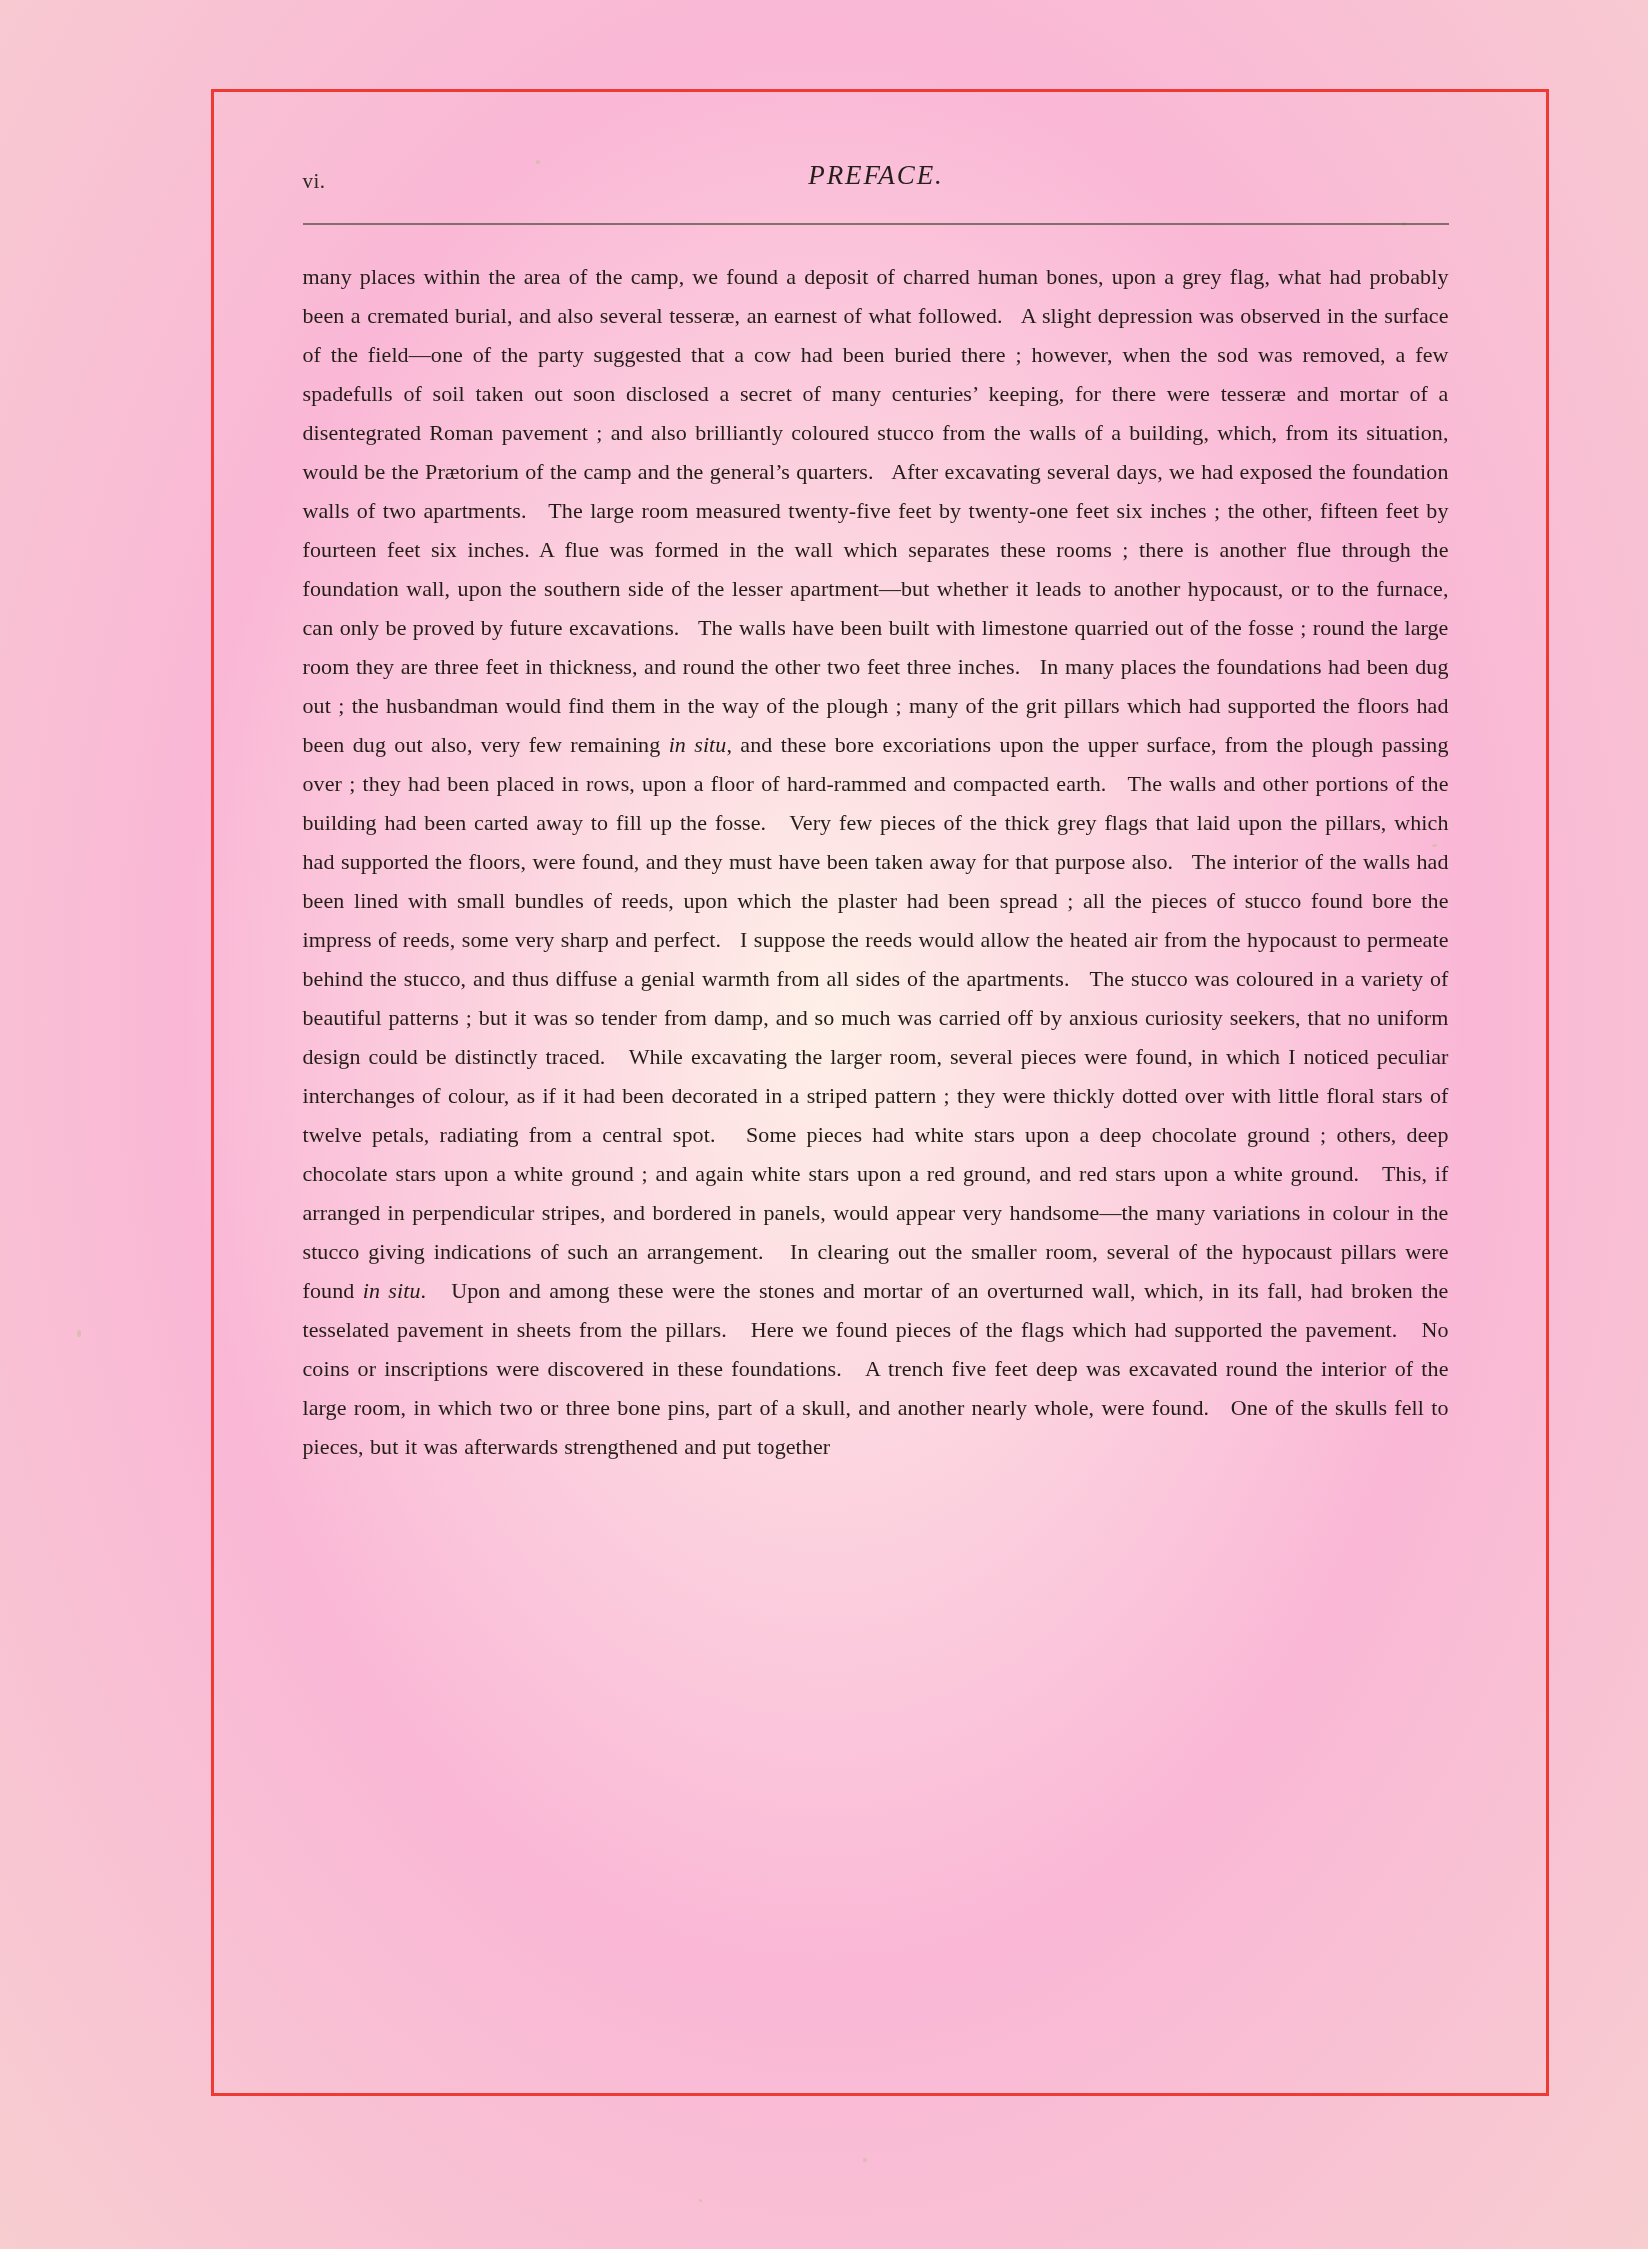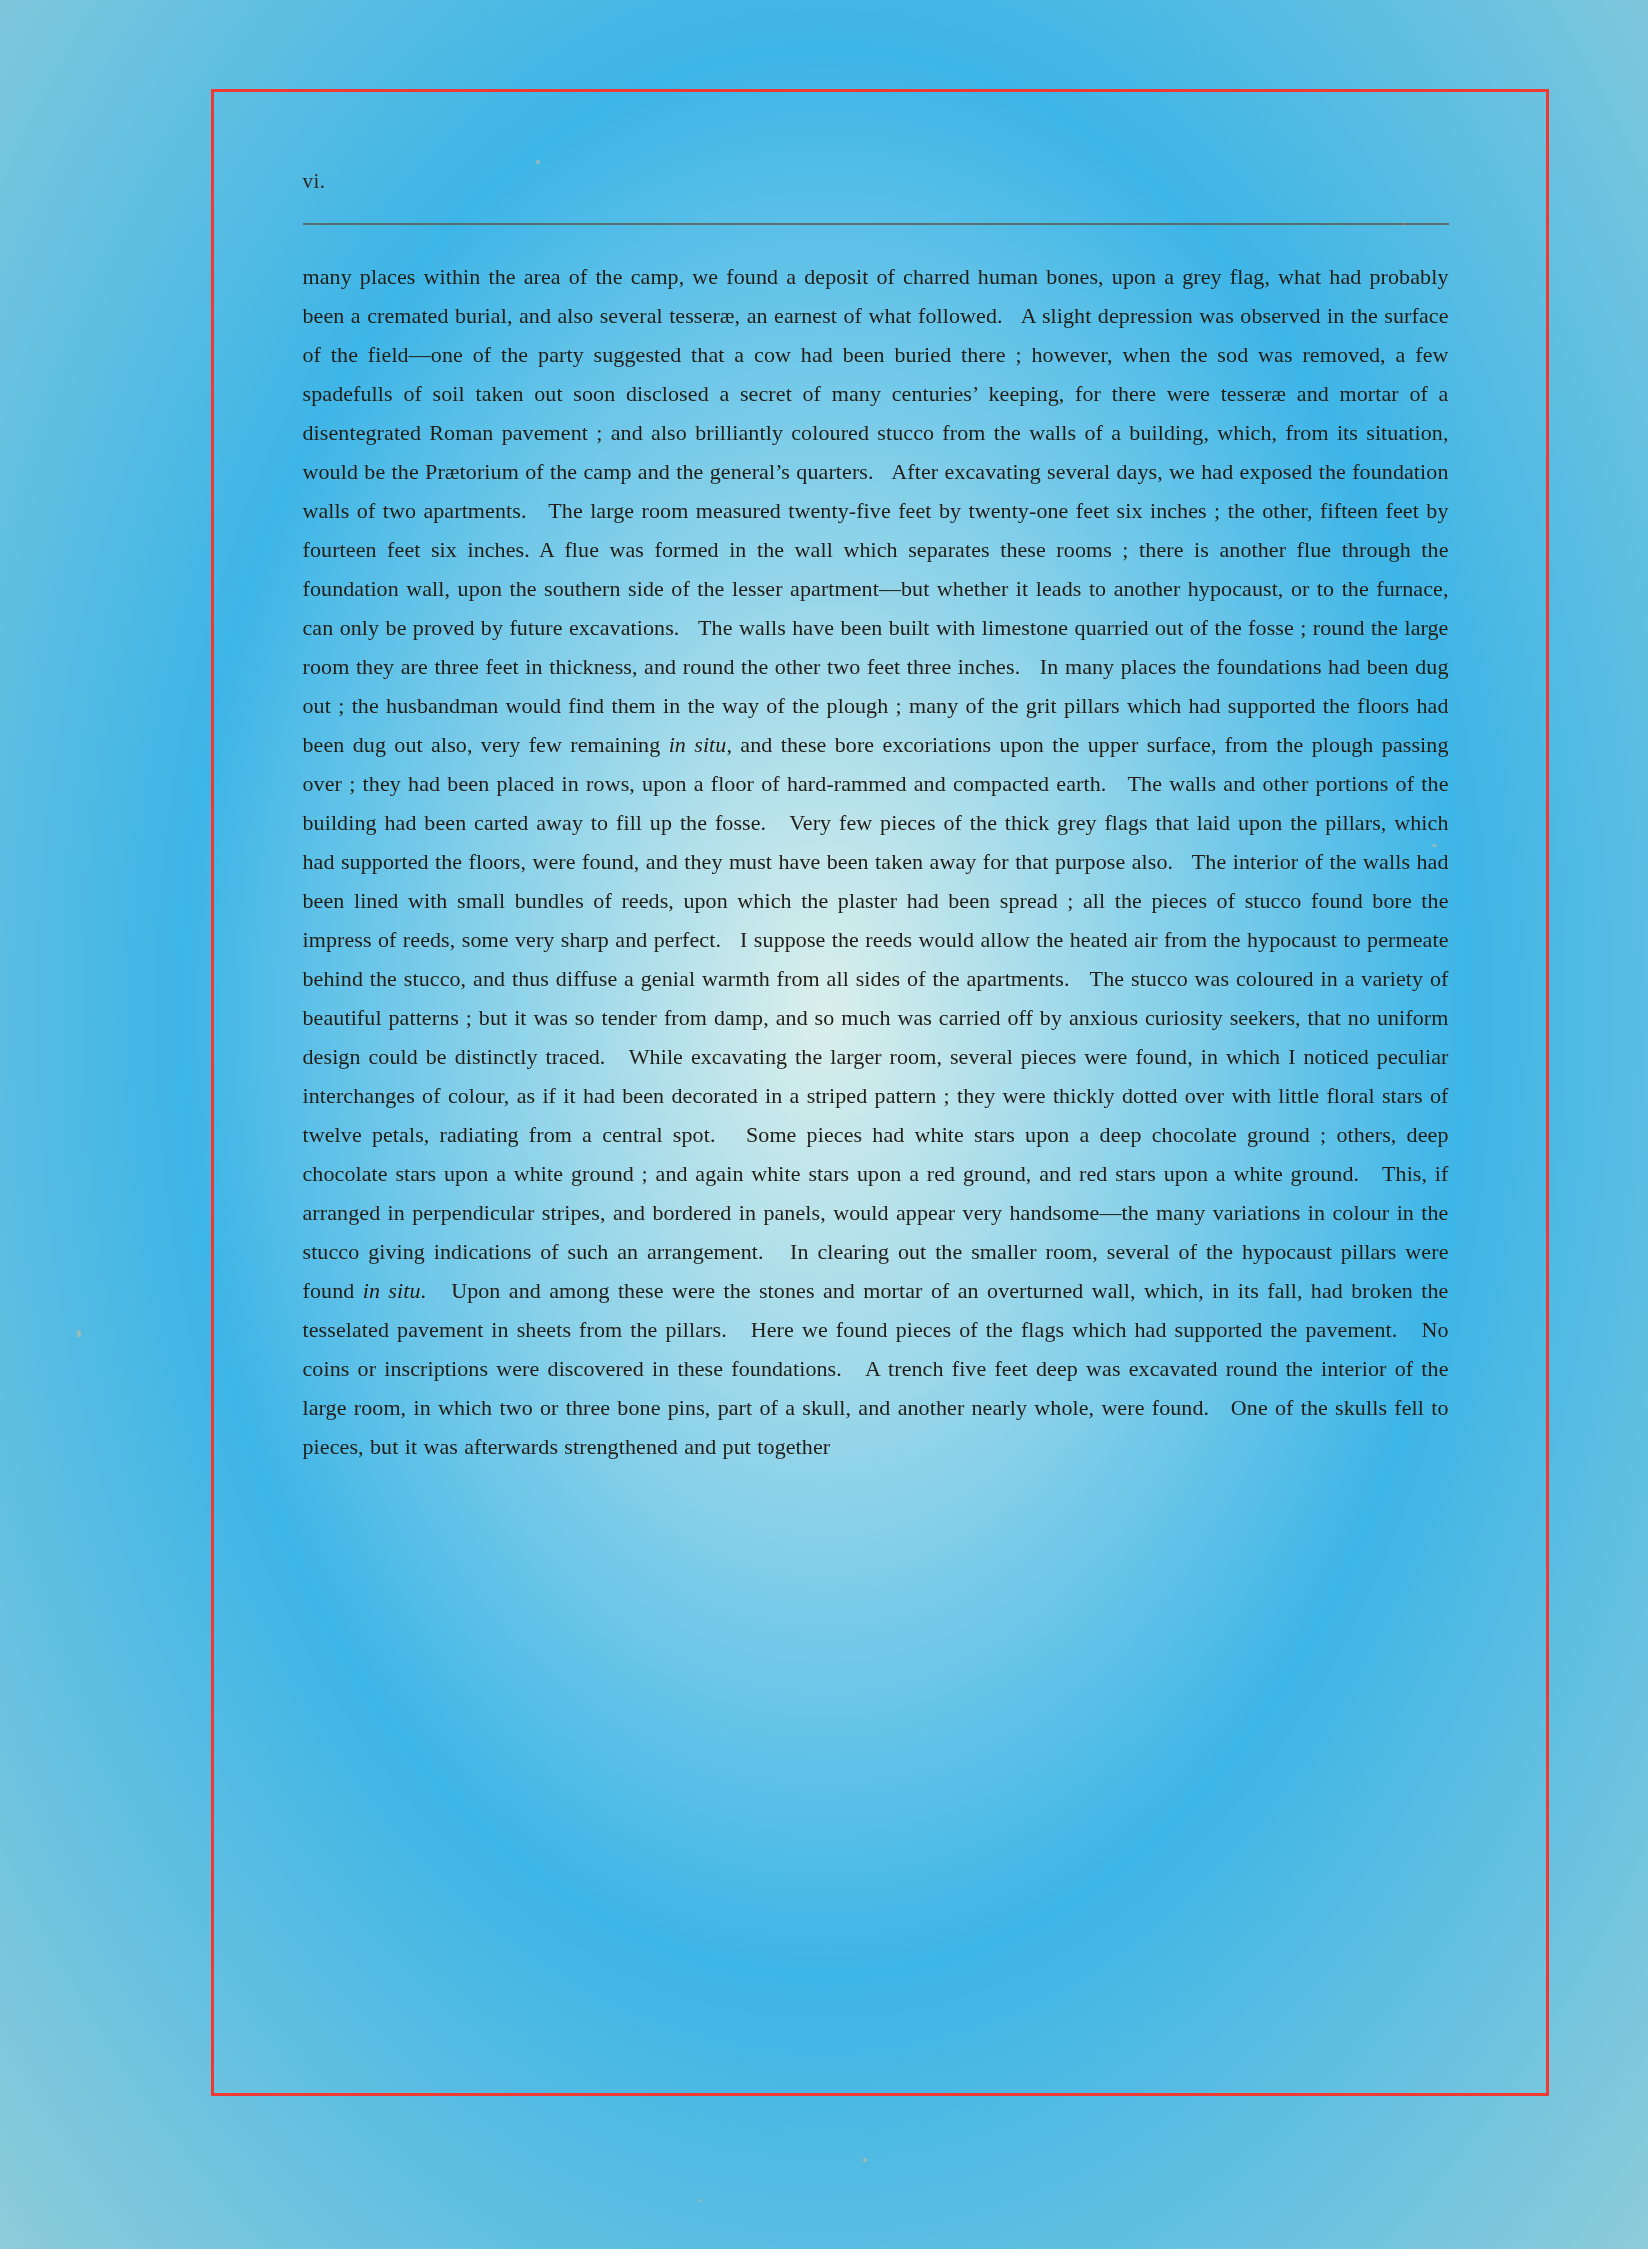--- a/index.html
+++ b/index.html
@@ -12,21 +12,21 @@
     height: 2250px;
     position: relative;
     font-family: "Liberation Serif", serif;
     overflow: hidden;
   }
   .page-sheet {
     position: absolute;
     left: 0; top: 0;
     width: 1648px;
     height: 2250px;
-    background: #0ea5e9;
+    background: #f9a8d4;
   }
   
   .paper-tone {
     position: absolute;
     left: 0; top: 0; right: 0; bottom: 0;
     background:
       radial-gradient(ellipse at 50% 45%, rgba(255,252,236,0.85) 0%, rgba(253,246,223,0.2) 55%, rgba(246,236,205,0.55) 100%);
     pointer-events: none;
   }
   .red-frame {
@@ -108,18 +108,19 @@
   <div class="speck" style="left:1432px; top:844px; width:4.5px; height:3px;"></div>
   <div class="speck" style="left:77px; top:1330px; width:3.7px; height:6.7px;"></div>
   <div class="speck" style="left:863px; top:2158px; width:3.7px; height:3.7px;"></div>
   <div class="speck" style="left:699px; top:2199px; width:3px; height:3px;"></div>
 
   <div class="red-frame"></div>
 
   <div class="content">
     <div class="header-row">
       <div class="folio">vi.</div>
+      <div class="running-head">PREFACE.</div>
     </div>
     <div class="rule"></div>
     <div class="body-text">many places within the area of the camp, we found a deposit of charred human bones, upon a grey flag, what had probably been a cremated burial, and also several tesseræ, an earnest of what followed.&nbsp;&nbsp; A slight depression was observed in the surface of the field—one of the party suggested that a cow had been buried there ; however, when the sod was removed, a few spadefulls of soil taken out soon disclosed a secret of many centuries’ keeping, for there were tesseræ and mortar of a disentegrated Roman pavement ; and also brilliantly coloured stucco from the walls of a building, which, from its situation, would be the Prætorium of the camp and the general’s quarters.&nbsp;&nbsp; After excavating several days, we had exposed the foundation walls of two apartments.&nbsp;&nbsp; The large room measured twenty-five feet by twenty-one feet six inches ; the other, fifteen feet by fourteen feet six inches. A flue was formed in the wall which separates these rooms ; there is another flue through the foundation wall, upon the southern side of the lesser apartment—but whether it leads to another hypocaust, or to the furnace, can only be proved by future excavations.&nbsp;&nbsp; The walls have been built with limestone quarried out of the fosse ; round the large room they are three feet in thickness, and round the other two feet three inches.&nbsp;&nbsp; In many places the foundations had been dug out ; the husbandman would find them in the way of the plough ; many of the grit pillars which had supported the floors had been dug out also, very few remaining <i>in situ</i>, and these bore excoriations upon the upper surface, from the plough passing over ; they had been placed in rows, upon a floor of hard-rammed and compacted earth.&nbsp;&nbsp; The walls and other portions of the building had been carted away to fill up the fosse.&nbsp;&nbsp; Very few pieces of the thick grey flags that laid upon the pillars, which had supported the floors, were found, and they must have been taken away for that purpose also.&nbsp;&nbsp; The interior of the walls had been lined with small bundles of reeds, upon which the plaster had been spread ; all the pieces of stucco found bore the impress of reeds, some very sharp and perfect.&nbsp;&nbsp; I suppose the reeds would allow the heated air from the hypocaust to permeate behind the stucco, and thus diffuse a genial warmth from all sides of the apartments.&nbsp;&nbsp; The stucco was coloured in a variety of beautiful patterns ; but it was so tender from damp, and so much was carried off by anxious curiosity seekers, that no uniform design could be distinctly traced.&nbsp;&nbsp; While excavating the larger room, several pieces were found, in which I noticed peculiar interchanges of colour, as if it had been decorated in a striped pattern ; they were thickly dotted over with little floral stars of twelve petals, radiating from a central spot.&nbsp;&nbsp; Some pieces had white stars upon a deep chocolate ground ; others, deep chocolate stars upon a white ground ; and again white stars upon a red ground, and red stars upon a white ground.&nbsp;&nbsp; This, if arranged in perpendicular stripes, and bordered in panels, would appear very handsome—the many variations in colour in the stucco giving indications of such an arrangement.&nbsp;&nbsp; In clearing out the smaller room, several of the hypocaust pillars were found <i>in situ</i>.&nbsp;&nbsp; Upon and among these were the stones and mortar of an overturned wall, which, in its fall, had broken the tesselated pavement in sheets from the pillars.&nbsp;&nbsp; Here we found pieces of the flags which had supported the pavement.&nbsp;&nbsp; No coins or inscriptions were discovered in these foundations.&nbsp;&nbsp; A trench five feet deep was excavated round the interior of the large room, in which two or three bone pins, part of a skull, and another nearly whole, were found.&nbsp;&nbsp; One of the skulls fell to pieces, but it was afterwards strengthened and put together</div>
   </div>
 </div>
 
 
 </body></html>

